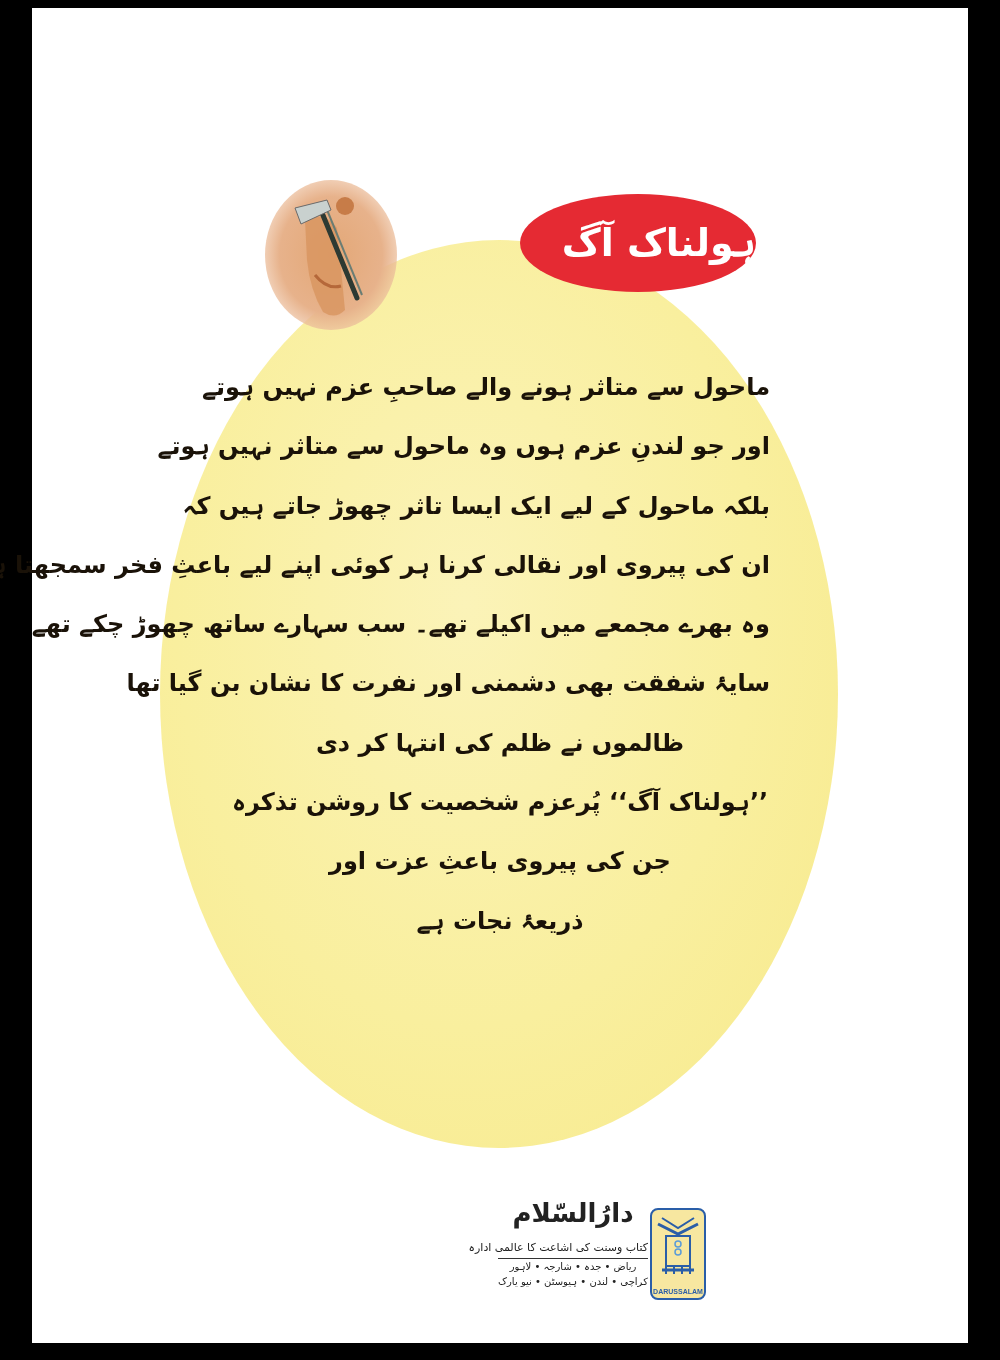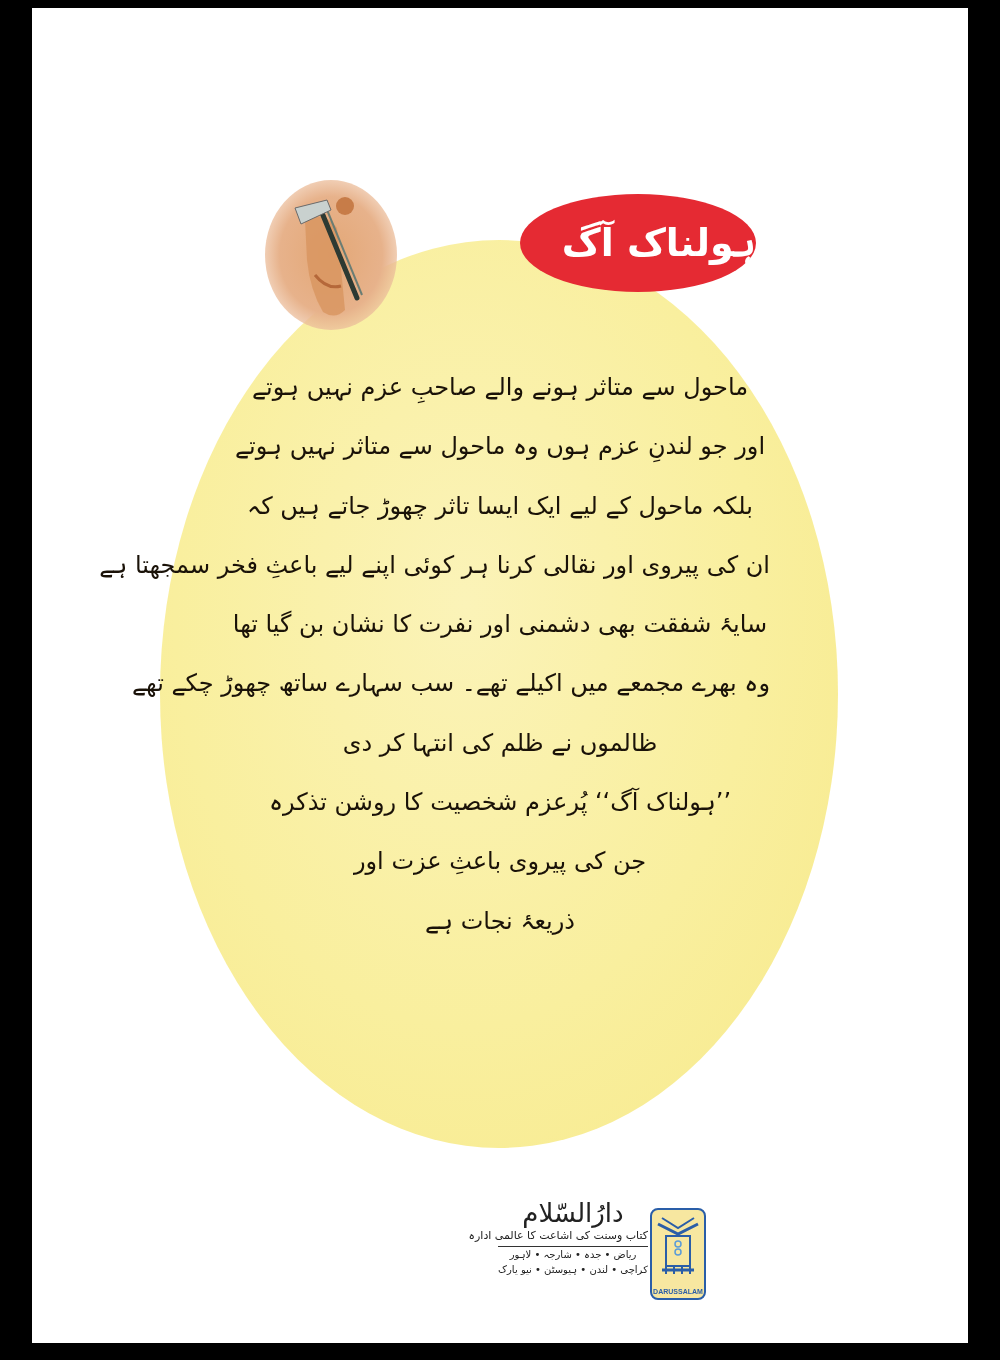--- a/index.html
+++ b/index.html
@@ -49,46 +49,48 @@
   }
   .medallion svg { position: absolute; left: 0; top: 0; }
   .poem {
     position: absolute;
     left: 230px; top: 358px;
     width: 540px;
     direction: rtl;
     text-align: center;
     color: #1a1208;
     font-family: "DejaVu Sans", sans-serif;
+    font-weight: bold;
   }
   .poem .line {
     height: 59.3px;
     line-height: 59.3px;
     font-size: 24px;
     white-space: nowrap;
   }
   .publisher {
     position: absolute;
     left: 498px; top: 1198px;
     width: 150px;
     direction: rtl;
     text-align: center;
     color: #222222;
   }
   .publisher .name {
     font-size: 26px;
-    font-weight: normal;
+    font-weight: bold;
     line-height: 30px;
   }
   .publisher .tagline {
     font-size: 11px;
     line-height: 16px;
     border-bottom: 1.5px solid #333;
     padding-bottom: 2px;
     white-space: nowrap;
+    margin-top: 12px;
   }
   .publisher .cities {
     font-size: 10px;
     line-height: 15px;
     white-space: nowrap;
   }
   .logo-badge {
     position: absolute;
     left: 650px; top: 1208px;
     width: 52px; height: 88px;
@@ -127,22 +129,22 @@
 
 <div class="title-pill">
   <span>ہولناک آگ</span>
 </div>
 
 <div class="poem">
   <div class="line">ماحول سے متاثر ہونے والے صاحبِ عزم نہیں ہوتے</div>
   <div class="line">اور جو لندنِ عزم ہوں وہ ماحول سے متاثر نہیں ہوتے</div>
   <div class="line">بلکہ ماحول کے لیے ایک ایسا تاثر چھوڑ جاتے ہیں کہ</div>
   <div class="line">ان کی پیروی اور نقالی کرنا ہر کوئی اپنے لیے باعثِ فخر سمجھتا ہے</div>
+  <div class="line">وہ بھرے مجمعے میں اکیلے تھے۔ سب سہارے ساتھ چھوڑ چکے تھے</div>
   <div class="line">سایۂ شفقت بھی دشمنی اور نفرت کا نشان بن گیا تھا</div>
-  <div class="line">وہ بھرے مجمعے میں اکیلے تھے۔ سب سہارے ساتھ چھوڑ چکے تھے</div>
   <div class="line">ظالموں نے ظلم کی انتہا کر دی</div>
   <div class="line">’’ہولناک آگ‘‘ پُرعزم شخصیت کا روشن تذکرہ</div>
   <div class="line">جن کی پیروی باعثِ عزت اور</div>
   <div class="line">ذریعۂ نجات ہے</div>
 </div>
 
 <div class="publisher">
   <div class="name">دارُالسّلام</div>
   <div class="tagline">کتاب وسنت کی اشاعت کا عالمی ادارہ</div>
   <div class="cities">ریاض • جدہ • شارجہ • لاہور</div>

